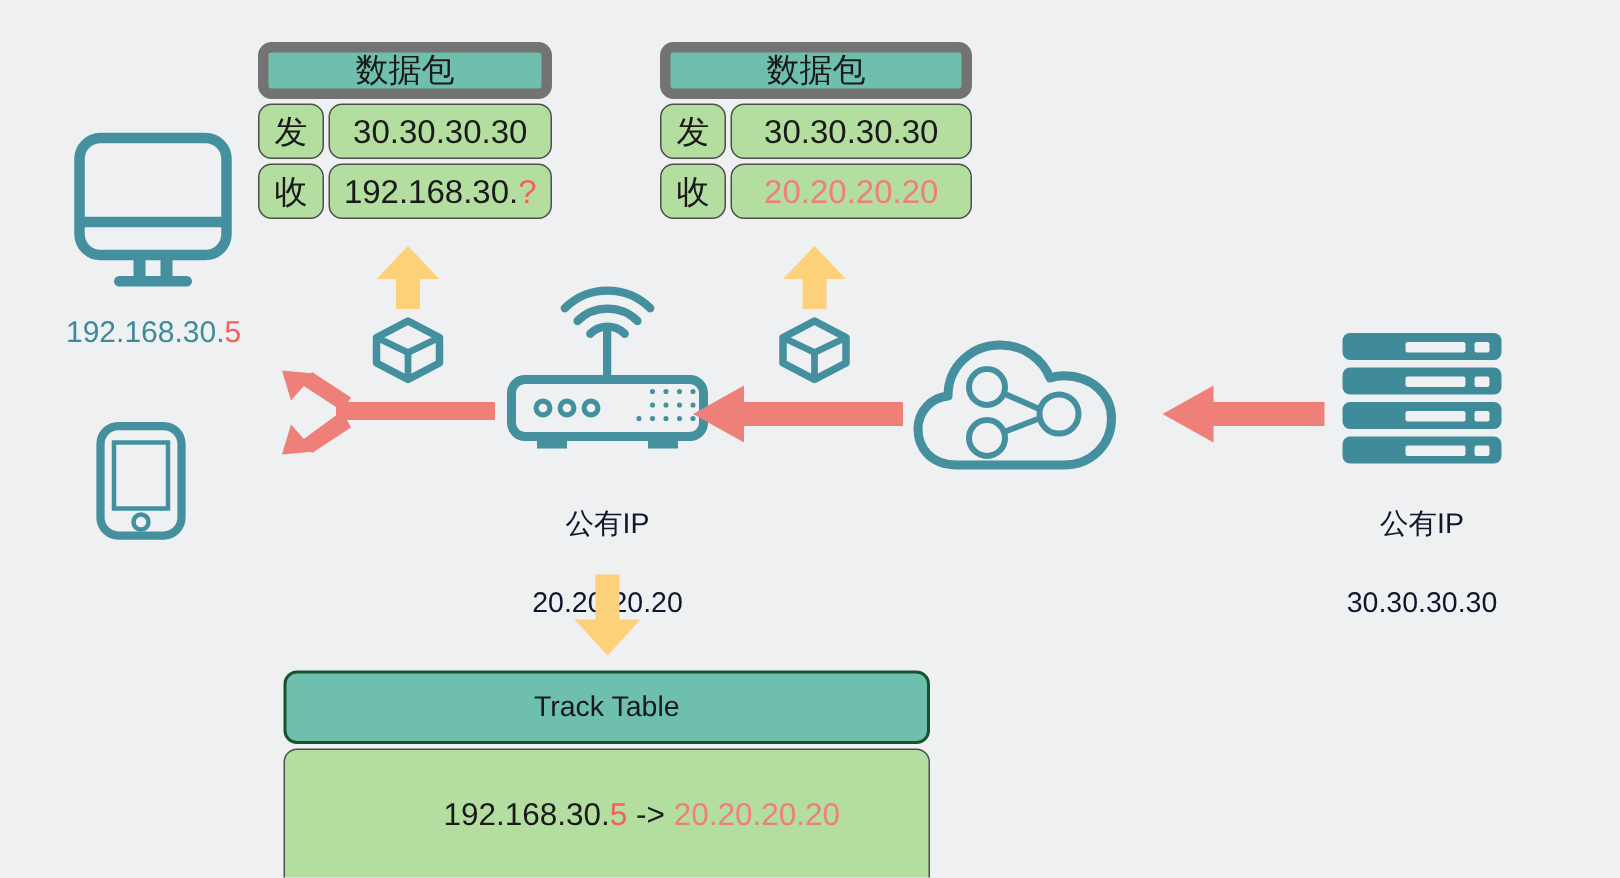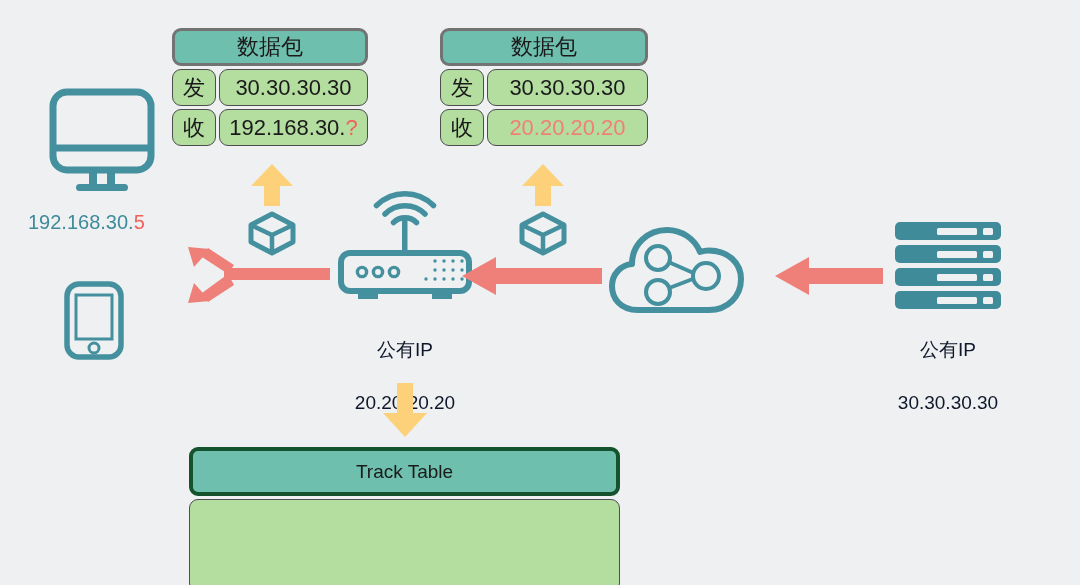--- a/index.html
+++ b/index.html
@@ -22,21 +22,21 @@
 
   
   .packet {
     position: absolute;
     display: flex;
     flex-direction: column;
     gap: 3px;
   }
   .packet-header {
     background: #6fbfae;
-    border: 3px solid #737373;
+    border: 7px solid #737373;
     border-radius: 9px;
     height: 38px;
     display: flex;
     align-items: center;
     justify-content: center;
     font-size: 22px;
     color: #1a1a1a;
     box-sizing: border-box;
   }
   .packet-row {
@@ -70,21 +70,21 @@
     position: absolute;
     left: 189px;
     top: 447px;
     width: 431px;
     display: flex;
     flex-direction: column;
     gap: 3px;
   }
   #track-header {
     background: #6fbfae;
-    border: 4px solid #14532d;
+    border: 2px solid #14532d;
     border-radius: 9px;
     height: 49px;
     display: flex;
     align-items: center;
     justify-content: center;
     font-size: 19px;
     color: #1a1a1a;
     box-sizing: border-box;
   }
   #track-body {
@@ -103,20 +103,21 @@
     line-height: 1.28;
     white-space: pre;
   }
 
   
   .ip-label {
     position: absolute;
     font-size: 20px;
     color: #3f8b99;
     white-space: nowrap;
+    margin-left: 16px;
   }
   .node-label {
     position: absolute;
     font-size: 19px;
     color: #0f172a;
     text-align: center;
     line-height: 1.38;
     white-space: pre-line;
   }
   .red-digit { color: #f2615c; }
@@ -309,18 +310,21 @@
   <div class="abs" style="left:381px; top:383px;">
     <svg width="48" height="54" viewBox="0 0 48 54">
       <path d="M24 54 L46 30 L32 30 L32 0 L16 0 L16 30 L2 30 Z" fill="#fcd179"></path>
     </svg>
   </div>
 
   <div id="track-table">
     <div id="track-header">Track Table</div>
     <div id="track-body">
       <div class="track-row">
+        <span>192.168.30.</span><span class="red-digit">5</span><span> -&gt; </span><span class="hl-red">20.20.20.20</span>
+      </div>
+      <div class="track-row">
         
       </div>
     </div>
   </div>
 
 </div>
 
 </body></html>

